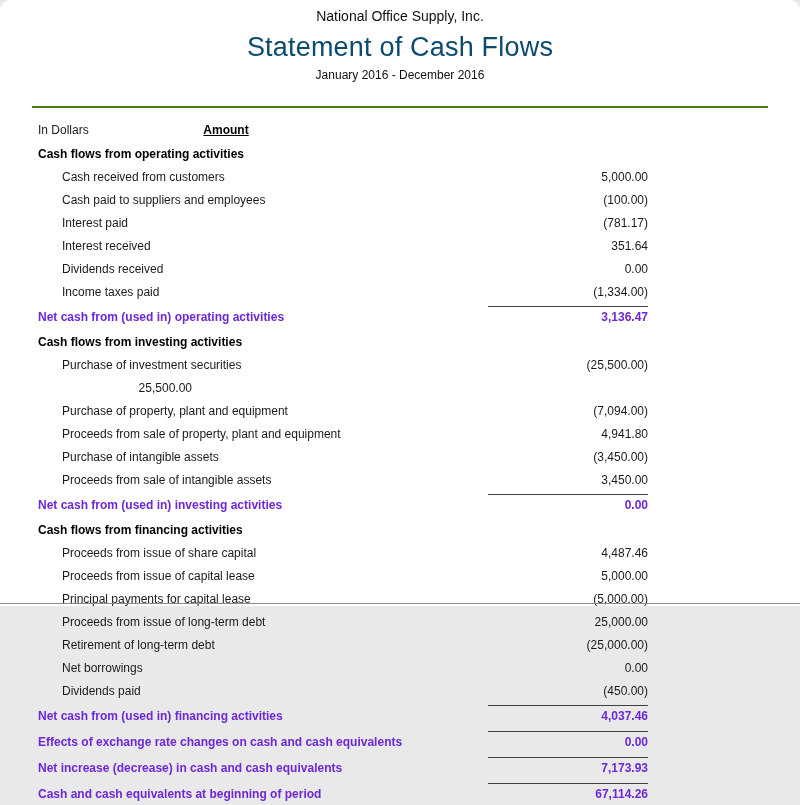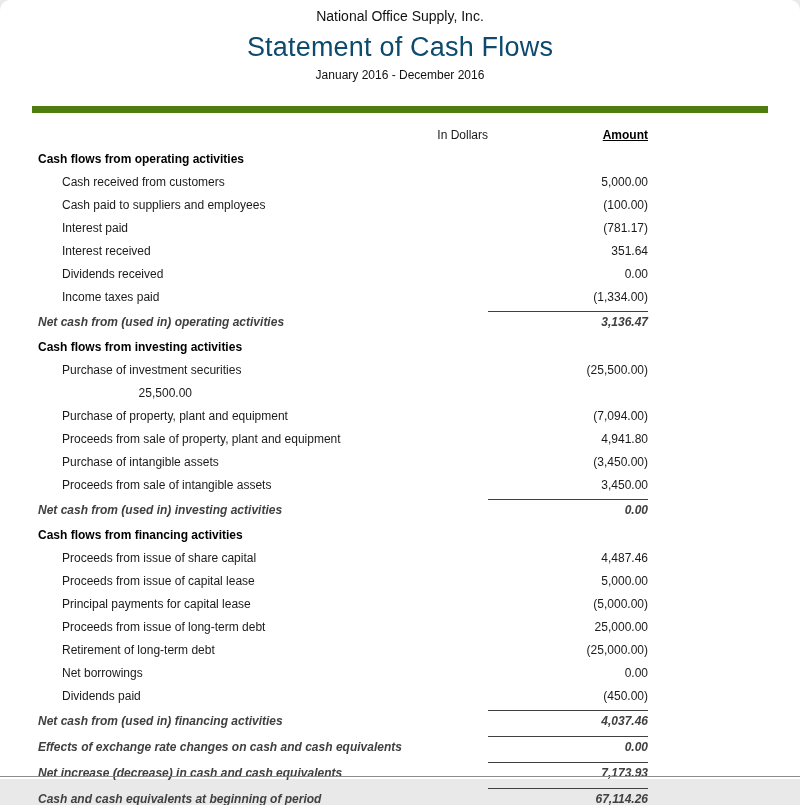--- a/index.html
+++ b/index.html
@@ -8,42 +8,42 @@
     width: 800px;
     height: 805px;
     background: #e9e9e9;
     font-family: "Liberation Sans", "DejaVu Sans", sans-serif;
     color: #1a1a1a;
     overflow: hidden;
   }
   .page {
     position: relative;
     width: 800px;
-    height: 779px;
+    height: 606px;
     background: #ffffff;
     border-radius: 10px 10px 0 0;
     padding: 6px 32px 0 32px;
     box-sizing: border-box;
   }
   .report-header { text-align: center; }
   .company { font-size: 14px; padding-top: 2px; color: #111; }
   .title {
     font-size: 27px;
     font-weight: 400;
     margin: 8px 0 5px 0;
     color: #0c4a6e;
     letter-spacing: 0.2px;
   }
   .period { font-size: 12px; margin-bottom: 24px; color: #111; }
 
   .col-headers {
     display: flex;
-    justify-content: flex-end;
+    justify-content: flex-start;
     align-items: baseline;
-    border-top: 7px solid #4d7c0f;
+    border-top: 2px solid #4d7c0f;
     padding: 7px 0 4px 0;
     font-size: 12px;
     line-height: 15px;
   }
   .col-headers .left-h { padding-left: 6px; }
   .amount-header {
     width: 160px;
     margin-right: 120px;
     text-align: right;
     font-weight: bold;
@@ -64,22 +64,21 @@
     width: 160px;
     margin-right: 120px;
     text-align: right;
     white-space: nowrap;
     position: relative;
   }
   .section-heading { font-weight: bold; color: #000; padding: 5px 0 4px 0; }
   .detail .label { padding-left: 30px; }
   .total-row, .summary-row {
     font-weight: bold;
-    font-style: italic;
-    color: #404040;
+    color: #6d28d9;
     padding: 6px 0 5px 0;
     gap: 20px;
   }
   .total-row .amount::before,
   .summary-row .amount::before {
     content: "";
     position: absolute;
     left: 0;
     right: 0;
     top: -4px;

